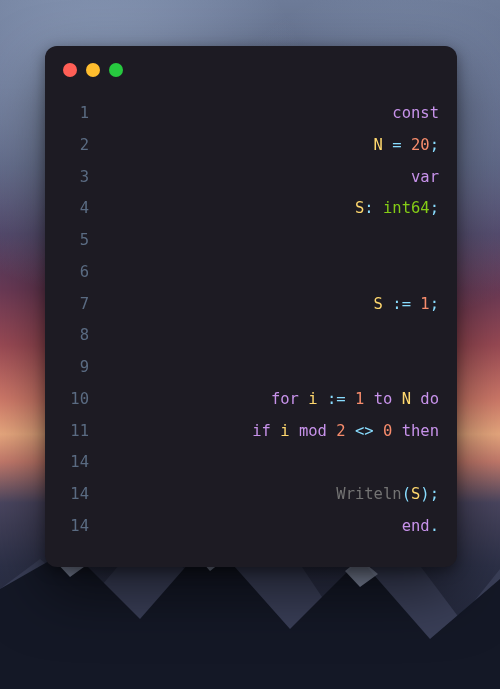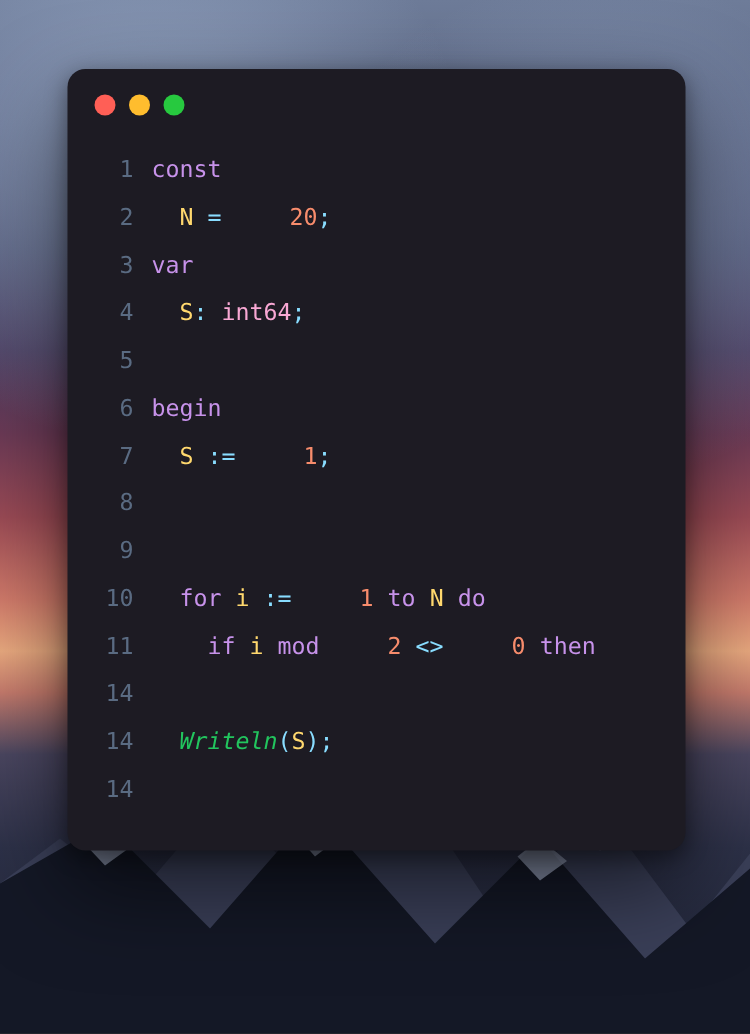--- a/index.html
+++ b/index.html
@@ -66,29 +66,29 @@
   }
   .line { display: flex; white-space: pre; }
   .gutter {
     width: 30px;
     text-align: right;
     margin-right: 12px;
     color: #5a6b82;
     user-select: none;
     flex-shrink: 0;
   }
-  .code-text { flex: 1; }
+  .code-text { flex: 1; text-align: right; }
 
   
   .kw   { color: #c792ea; }   
-  .num  { color: #f78c6c; margin-left: 36px; }   
+  .num  { color: #f78c6c; }   
   .op   { color: #89ddff; }   
   .id   { color: #ffd86e; }   
-  .ty   { color: #f9a8d4; }   
-  .fn   { color: #22c55e; font-style: italic; }   
+  .ty   { color: #84cc16; }   
+  .fn   { color: #737373; }   
   .pl   { color: #d6deeb; }   
 </style>
 </head>
 <body>
 
 <div class="wallpaper">
   <svg class="mountain-back" viewBox="0 0 500 240" preserveAspectRatio="none">
     <path d="M0,140 L40,110 L90,150 L150,80 L210,150 L270,70 L330,160 L400,90 L460,170 L500,120 L500,240 L0,240 Z" fill="#3a3f58"></path>
     <path d="M135,95 L150,80 L168,98 L150,110 Z M255,88 L270,70 L288,92 L270,105 Z M385,105 L400,90 L415,108 L400,118 Z" fill="#c9d3e6" opacity="0.85"></path>
   </svg>
@@ -103,23 +103,23 @@
     <div class="tl-btn tl-close" title="close"></div>
     <div class="tl-btn tl-min" title="minimize"></div>
     <div class="tl-btn tl-zoom" title="zoom"></div>
   </div>
   <div class="code" id="code-area">
       <div class="line"><span class="gutter">1</span><span class="code-text"><span class="kw">const</span></span></div>
       <div class="line"><span class="gutter">2</span><span class="code-text"><span class="pl">  </span><span class="id">N</span><span class="pl"> </span><span class="op">=</span><span class="pl"> </span><span class="num">20</span><span class="op">;</span></span></div>
       <div class="line"><span class="gutter">3</span><span class="code-text"><span class="kw">var</span></span></div>
       <div class="line"><span class="gutter">4</span><span class="code-text"><span class="pl">  </span><span class="id">S</span><span class="op">:</span><span class="pl"> </span><span class="ty">int64</span><span class="op">;</span></span></div>
       <div class="line"><span class="gutter">5</span></div>
-      <div class="line"><span class="gutter">6</span><span class="code-text"><span class="kw">begin</span></span></div>
+      <div class="line"><span class="gutter">6</span></div>
       <div class="line"><span class="gutter">7</span><span class="code-text"><span class="pl">  </span><span class="id">S</span><span class="pl"> </span><span class="op">:=</span><span class="pl"> </span><span class="num">1</span><span class="op">;</span></span></div>
       <div class="line"><span class="gutter">8</span></div>
       <div class="line"><span class="gutter">9</span><span class="code-text"><span class="pl"> </span></span></div>
       <div class="line"><span class="gutter">10</span><span class="code-text"><span class="pl">  </span><span class="kw">for</span><span class="pl"> </span><span class="id">i</span><span class="pl"> </span><span class="op">:=</span><span class="pl"> </span><span class="num">1</span><span class="pl"> </span><span class="kw">to</span><span class="pl"> </span><span class="id">N</span><span class="pl"> </span><span class="kw">do</span></span></div>
       <div class="line"><span class="gutter">11</span><span class="code-text"><span class="pl">    </span><span class="kw">if</span><span class="pl"> </span><span class="id">i</span><span class="pl"> </span><span class="kw">mod</span><span class="pl"> </span><span class="num">2</span><span class="pl"> </span><span class="op">&lt;&gt;</span><span class="pl"> </span><span class="num">0</span><span class="pl"> </span><span class="kw">then</span></span></div>
       <div class="line"><span class="gutter">14</span></div>
       <div class="line"><span class="gutter">14</span><span class="code-text"><span class="pl">  </span><span class="fn">Writeln</span><span class="op">(</span><span class="id">S</span><span class="op">)</span><span class="op">;</span></span></div>
-      <div class="line"><span class="gutter">14</span></div>
+      <div class="line"><span class="gutter">14</span><span class="code-text"><span class="kw">end</span><span class="op">.</span></span></div>
     </div>
 </div>
 
 </body></html>

